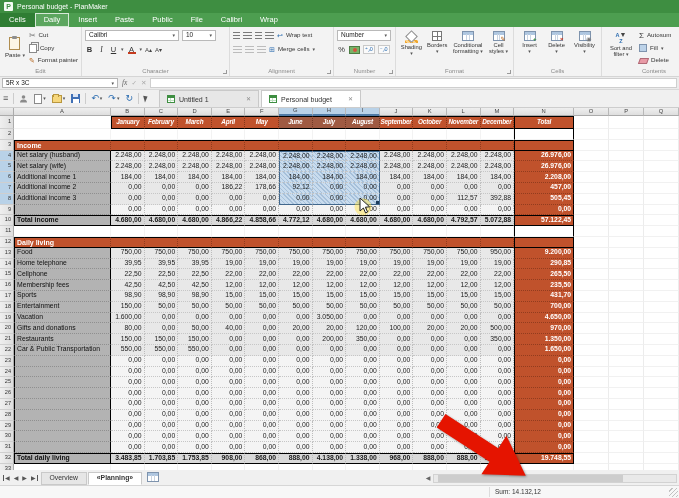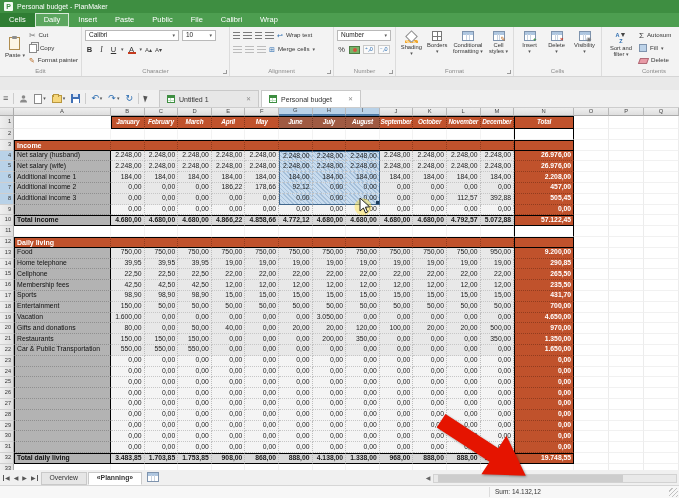--- a/index.html
+++ b/index.html
@@ -338,20 +338,30 @@
           <div class="sbtn">
               <span class="ic-erase"></span>
               <span>Delete</span>
             </div>
         </div>
       </div>
       <div class="glabel">Contents</div>
     </div>
   </div>
 
+  <div class="formularow">
+    <span class="namebox">
+        <span>5R x 3C</span>
+        <span class="dd">▾</span>
+      </span>
+    <span class="fxg">fx</span>
+    <span class="okx">✓</span>
+    <span class="okx">✕</span>
+    <span class="finput"></span>
+  </div>
 
   <div class="toolrow">
     <span class="ti">≡</span>
     <span class="tdiv"></span>
     <span class="ti">
       <svg width="9" height="9" viewBox="0 0 9 9">
           <circle cx="4.5" cy="3" r="1.8" fill="#8a8a8a"></circle>
           <path d="M1 8.5 Q1 5.6 4.5 5.6 Q8 5.6 8 8.5 Z" fill="#8a8a8a"></path>
         </svg>
     </span>

